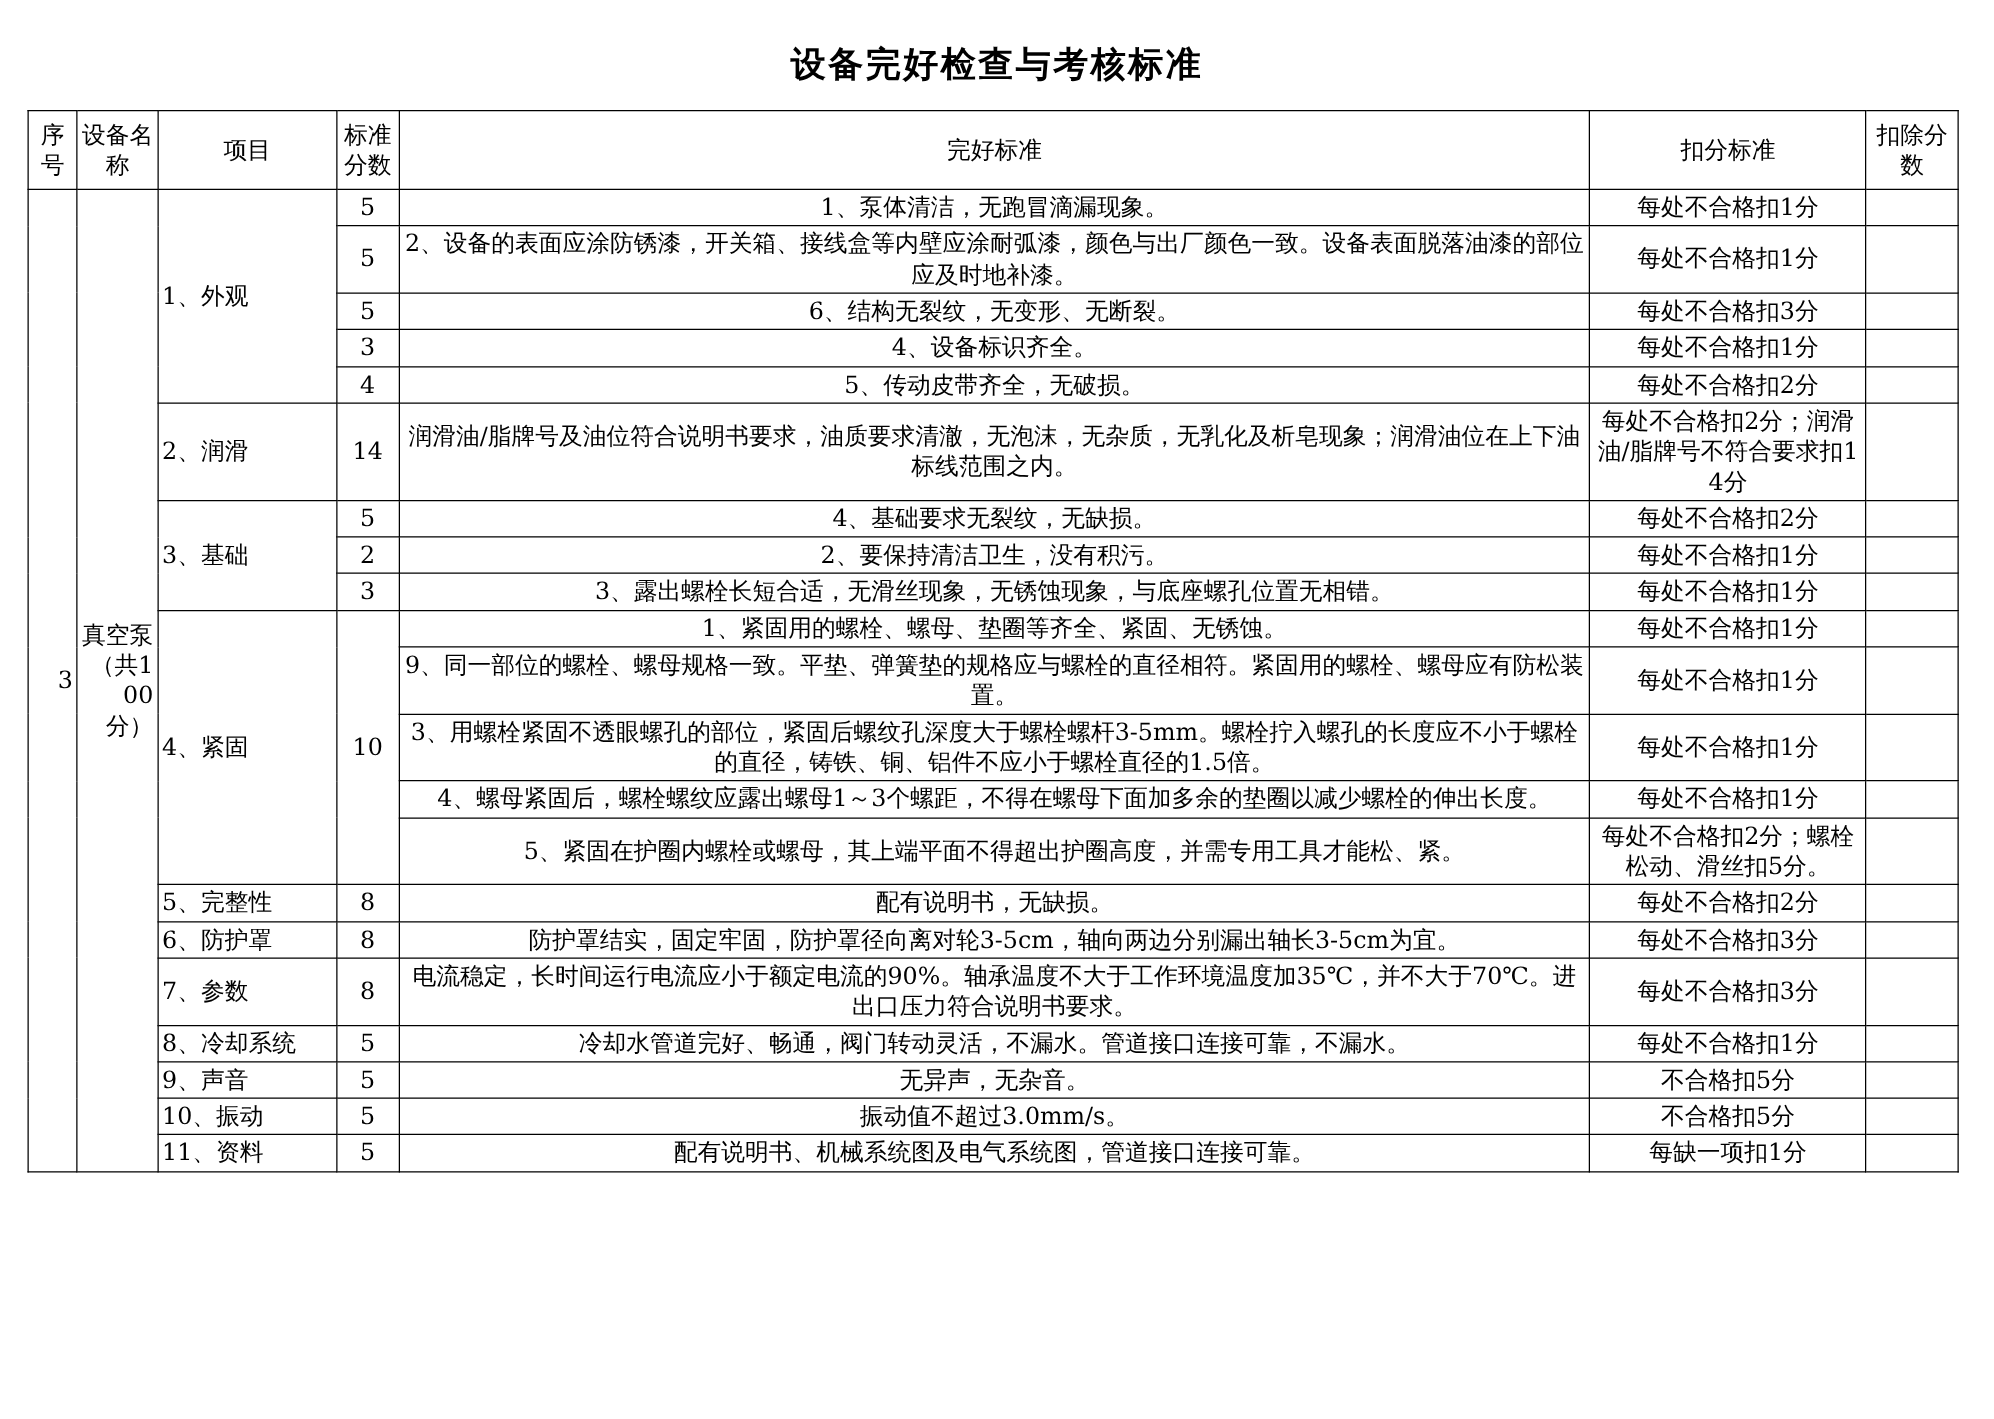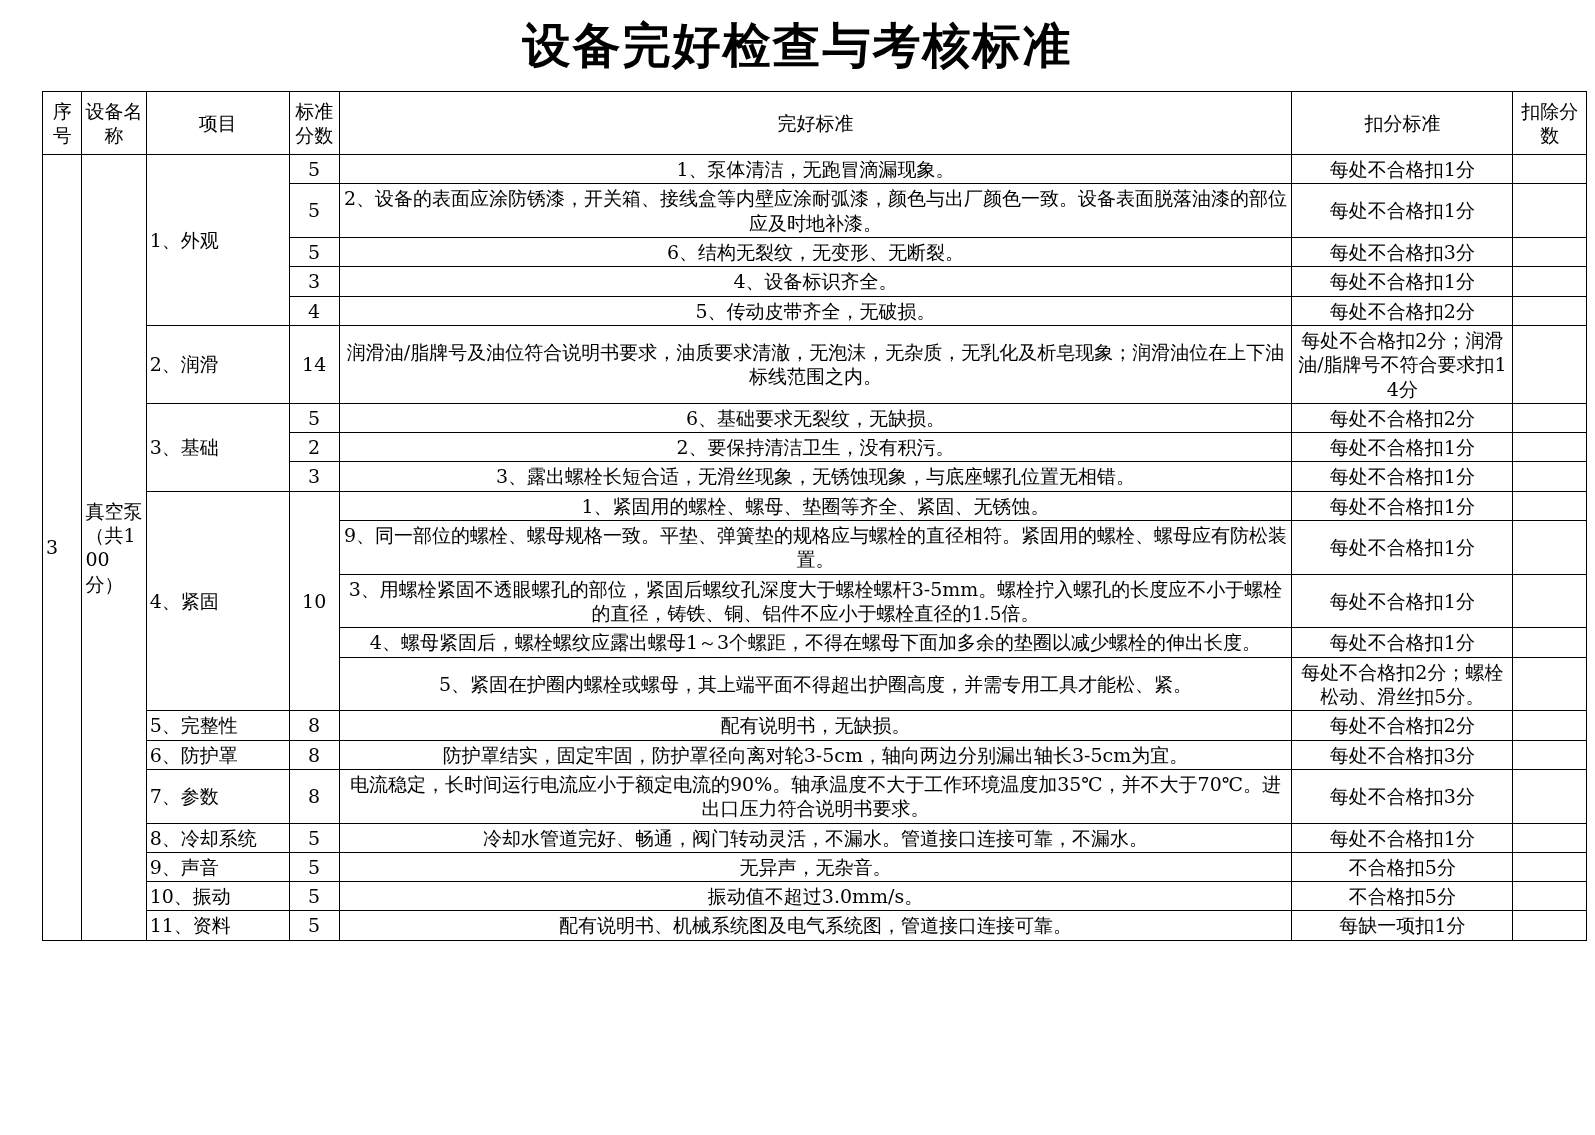--- a/index.html
+++ b/index.html
@@ -16,32 +16,32 @@
   }
   #page {
     position: relative;
     width: 1595px;
     height: 1135px;
     box-sizing: border-box;
   }
   #doc-title {
     text-align: center;
     font-family: "DejaVu Serif", "Liberation Serif", serif;
-    font-size: 48px;
+    font-size: 28px;
     font-weight: bold;
     letter-spacing: 2px;
     line-height: 1;
-    padding-top: 21px;
+    padding-top: 38px;
     padding-bottom: 22px;
   }
   table.sheet {
     border-collapse: collapse;
     table-layout: fixed;
     width: 1545px;
-    margin: 0 0 0 42px;
+    margin: 0 0 0 22px;
     font-family: "DejaVu Serif", "Liberation Serif", serif;
   }
   table.sheet td, table.sheet th {
     border: 1px solid #000000;
     padding: 2px 3px;
     font-size: 19px;
     line-height: 1.28;
     vertical-align: middle;
     font-weight: normal;
     word-break: break-all;
@@ -55,21 +55,21 @@
   col.c-deduct   { width: 213px; }
   col.c-minus    { width: 71px;  }
 
   th.hdr {
     text-align: center;
     font-size: 20px;
     line-height: 1.2;
     height: 58px;
   }
   td.seq-cell, td.equip-cell {
-    text-align: left;
+    text-align: right;
     font-size: 20px;
     line-height: 1.3;
   }
   td.item-cell {
     text-align: left;
     padding-left: 8px;
     font-size: 20px;
   }
   td.score-cell {
     text-align: center;
@@ -155,21 +155,21 @@
         <tr>
           <td class="item-cell" rowspan="1">2、润滑</td>
           <td class="score-cell" rowspan="1">14</td>
           <td class="std-cell">润滑油/脂牌号及油位符合说明书要求，油质要求清澈，无泡沫，无杂质，无乳化及析皂现象；润滑油位在上下油标线范围之内。</td>
           <td class="deduct-cell">每处不合格扣2分；润滑油/脂牌号不符合要求扣14分</td>
           <td class="minus-cell"></td>
         </tr>
         <tr>
           <td class="item-cell" rowspan="3">3、基础</td>
           <td class="score-cell">5</td>
-          <td class="std-cell">6、基础要求无裂纹，无缺损。</td>
+          <td class="std-cell">4、基础要求无裂纹，无缺损。</td>
           <td class="deduct-cell">每处不合格扣2分</td>
           <td class="minus-cell"></td>
         </tr>
         <tr>
           <td class="score-cell">2</td>
           <td class="std-cell">2、要保持清洁卫生，没有积污。</td>
           <td class="deduct-cell">每处不合格扣1分</td>
           <td class="minus-cell"></td>
         </tr>
         <tr>

